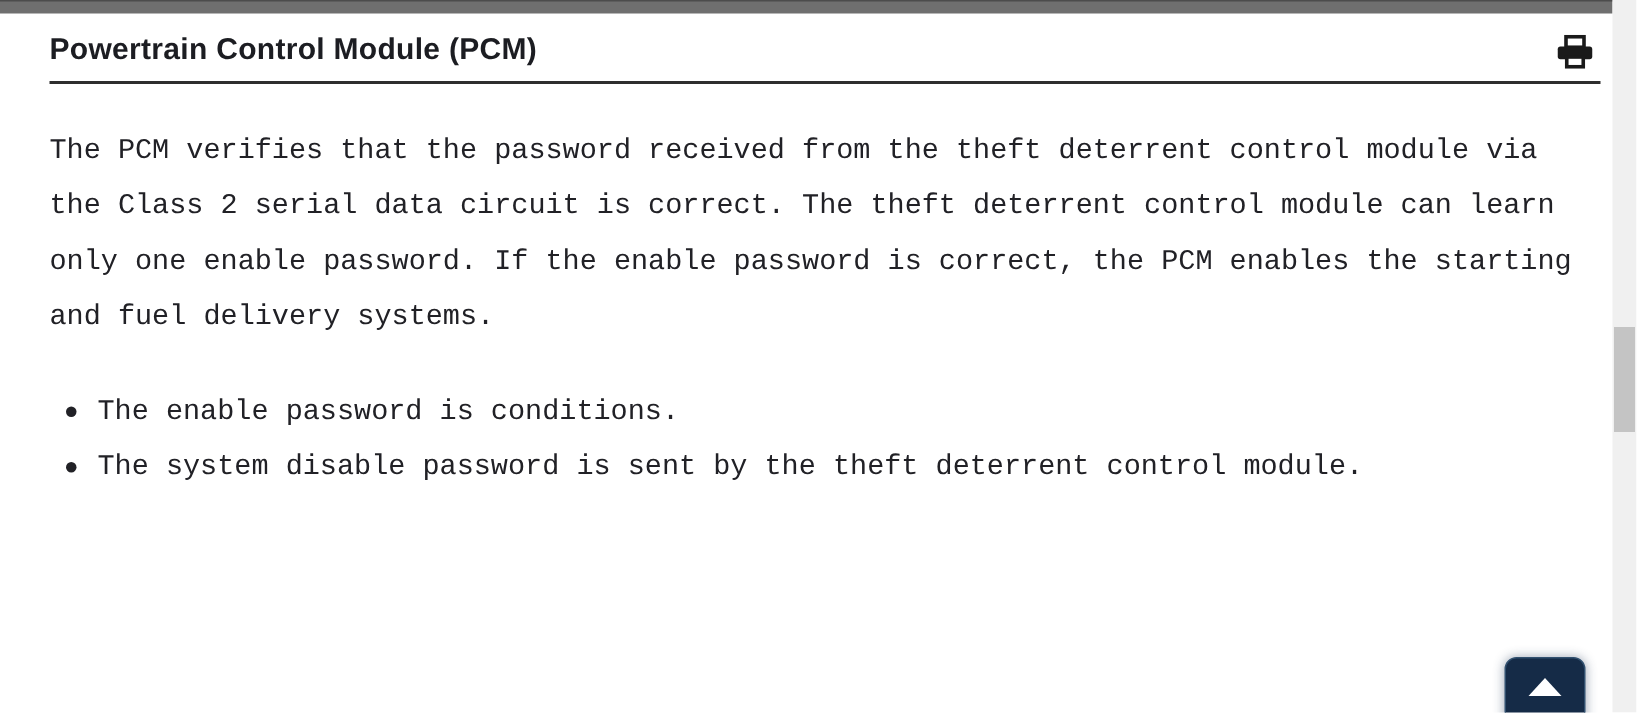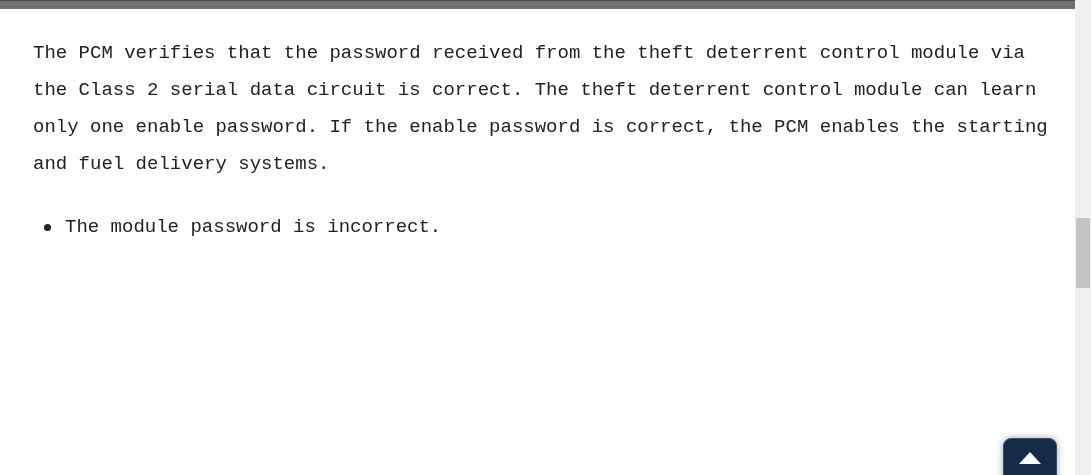--- a/index.html
+++ b/index.html
@@ -119,26 +119,39 @@
 </style>
 </head>
 <body>
 
 <div class="screen">
 
   <div class="top-bar"></div>
 
   <div class="content">
 
+    <div class="header-row">
+      <h1 class="page-title">Powertrain Control Module (PCM)</h1>
+      <button class="print-btn">
+        <span>
+          <svg width="28" height="24" viewBox="0 0 28 24" aria-hidden="true">
+            <rect x="8" y="1.5" width="12" height="7" fill="#ffffff" stroke="#1a1a1a" stroke-width="2.4"></rect>
+            <rect x="2.5" y="8" width="23" height="8.5" rx="1.8" fill="#1a1a1a"></rect>
+            <rect x="8.5" y="15" width="11" height="6.5" fill="#ffffff" stroke="#1a1a1a" stroke-width="2.4"></rect>
+          </svg>
+        </span>
+      </button>
+    </div>
 
     <p class="body-text">The PCM verifies that the password received from the theft deterrent control module via the Class 2 serial data circuit is correct. The theft deterrent control module can learn only one enable password. If the enable password is correct, the PCM enables the starting and fuel delivery systems.</p>
 
 
     <ul class="cond-list">
-      <li>The module password is incorrect.</li>
+      <li>The enable password is conditions.</li>
+      <li>The system disable password is sent by the theft deterrent control module.</li>
     </ul>
 
   </div>
 
   <div class="scrollbar">
     <div class="scroll-thumb"></div>
   </div>
 
   <button class="to-top">
     <span class="triangle-up"></span>

